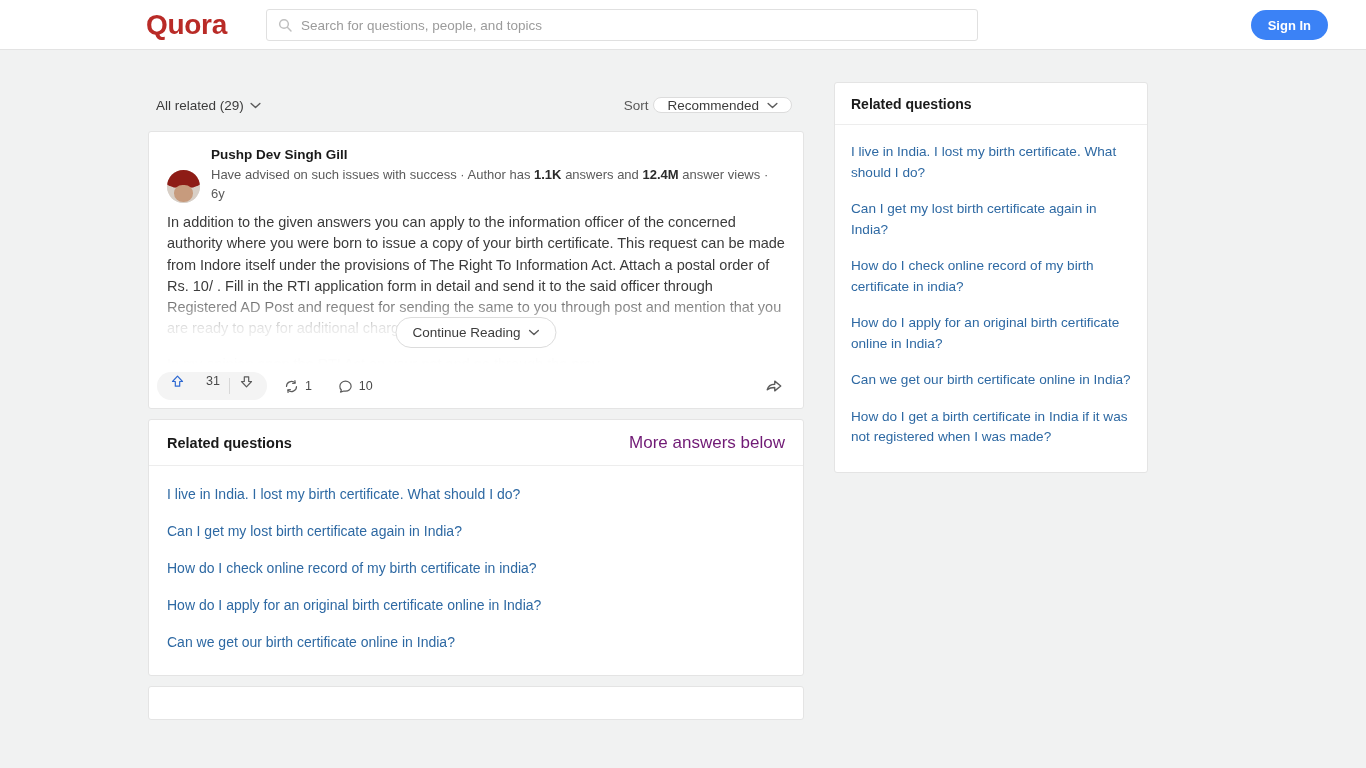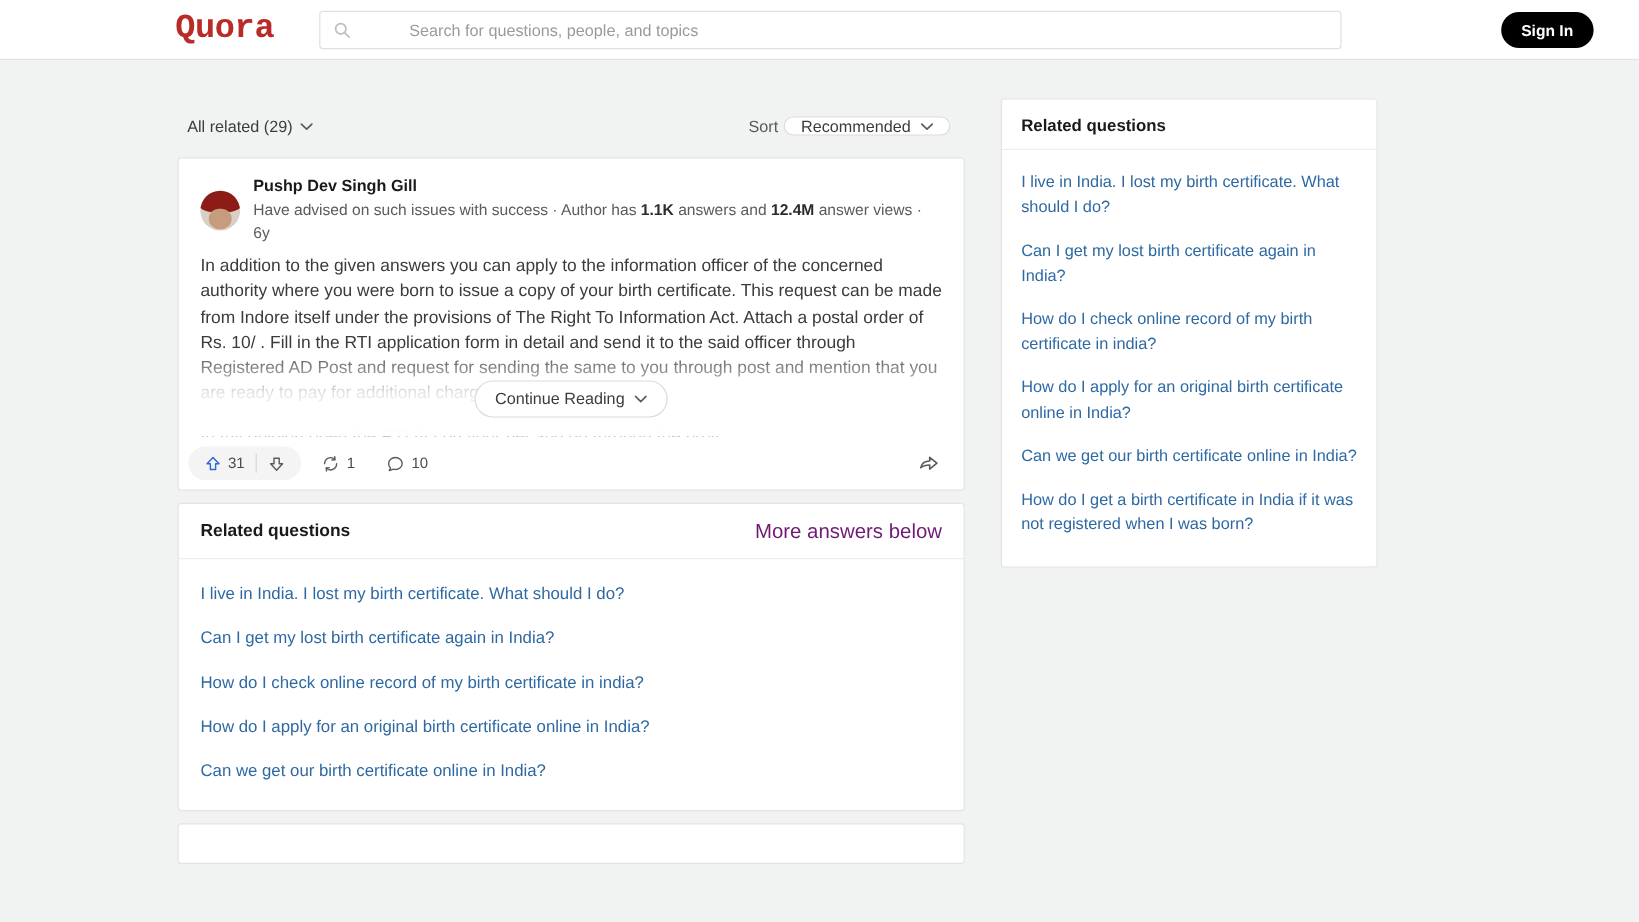--- a/index.html
+++ b/index.html
@@ -16,55 +16,54 @@
     height: 50px;
     background: #ffffff;
     border-bottom: 1px solid #e3e3e3;
     display: flex;
     align-items: center;
   }
   .logo {
     position: absolute;
     left: 146px;
     top: 10px;
-    font-family: Liberation Mono, monospace;
+    font-family: Liberation Sans, sans-serif;
     font-weight: bold;
     font-size: 28px;
     color: #b92b27;
     letter-spacing: -0.3px;
     line-height: 30px;
   }
   .search-wrap {
     position: absolute;
     left: 266px;
     top: 9px;
-    width: 852px;
+    width: 712px;
     height: 32px;
     border: 1px solid #e0e0e0;
     border-radius: 3px;
     background: #fff;
     display: flex;
     align-items: center;
     padding: 0 10px;
-    gap: 40px;
   }
   .search-icon { width: 16px; height: 16px; flex: 0 0 16px; margin-right: 8px; opacity: .55; }
   .search-input {
     border: 0; outline: 0; width: 100%;
     font-family: "Liberation Sans", sans-serif;
     font-size: 13.5px; color: #2e2e2e; background: transparent;
   }
   .search-input::placeholder { color: #9b9b9b; }
   .signin-btn {
     position: absolute;
     right: 38px;
     top: 10px;
     height: 30px;
     padding: 0 17px;
-    background: #000000;
+    background: #3b82f6;
     color: #fff;
     border: 0;
     border-radius: 15px;
     font-family: "Liberation Sans", sans-serif;
     font-size: 13px;
     font-weight: bold;
     cursor: pointer;
   }
 
   
@@ -111,21 +110,21 @@
     height: 16px;
     padding: 0 13px;
     font-size: 13.5px;
     color: #3c3c3c;
     cursor: pointer;
   }
   .chev { width: 11px; height: 7px; display: inline-block; }
 
   
   .answer-card { position: relative; padding: 14px 18px 0 18px; }
-  .author-row { display: flex; gap: 11px; align-items: center; }
+  .author-row { display: flex; gap: 11px; align-items: flex-end; }
   .avatar {
     width: 33px; height: 33px; border-radius: 50%;
     flex: 0 0 33px; overflow: hidden; background: #ddd;
     margin-top: 1px;
   }
   .author-name { font-size: 13.5px; font-weight: bold; color: #1a1a1a; line-height: 18px; }
   .author-cred { font-size: 13px; color: #5b5b5b; line-height: 19px; margin-top: 1px; }
   .author-cred b { color: #2b2b2b; }
 
   .answer-body {
@@ -169,21 +168,21 @@
   }
   .actions-left { display: flex; align-items: center; gap: 4px; }
   .vote-pill {
     display: flex; align-items: center;
     background: #f4f4f4;
     border-radius: 16px;
     height: 28px;
     padding: 0 4px;
   }
   .vote-btn {
-    display: flex; align-items: center; gap: 5px;
+    display: flex; align-items: flex-start; gap: 21px;
     padding: 0 9px; height: 24px;
     cursor: pointer; background: transparent; border: 0;
     font-family: "Liberation Sans", sans-serif;
     font-size: 12.5px; color: #4a4a4a;
   }
   .vote-divider { width: 1px; height: 16px; background: #d8d8d8; }
   .icon-btn {
     display: flex; align-items: center; gap: 6px;
     padding: 0 9px; height: 26px; margin-left: 4px;
     cursor: pointer; background: transparent; border: 0; border-radius: 13px;
@@ -382,18 +381,18 @@
 
   <div class="side-col">
     <div class="card">
       <div class="side-head">Related questions</div>
       <div class="side-list">
         <a class="side-link">I live in India. I lost my birth certificate. What should I do?</a>
         <a class="side-link">Can I get my lost birth certificate again in India?</a>
         <a class="side-link">How do I check online record of my birth certificate in india?</a>
         <a class="side-link">How do I apply for an original birth certificate online in India?</a>
         <a class="side-link">Can we get our birth certificate online in India?</a>
-        <a class="side-link">How do I get a birth certificate in India if it was not registered when I was born?</a>
+        <a class="side-link">How do I get a birth certificate in India if it was not registered when I was made?</a>
       </div>
     </div>
   </div>
 
 </div>
 
 </body></html>

